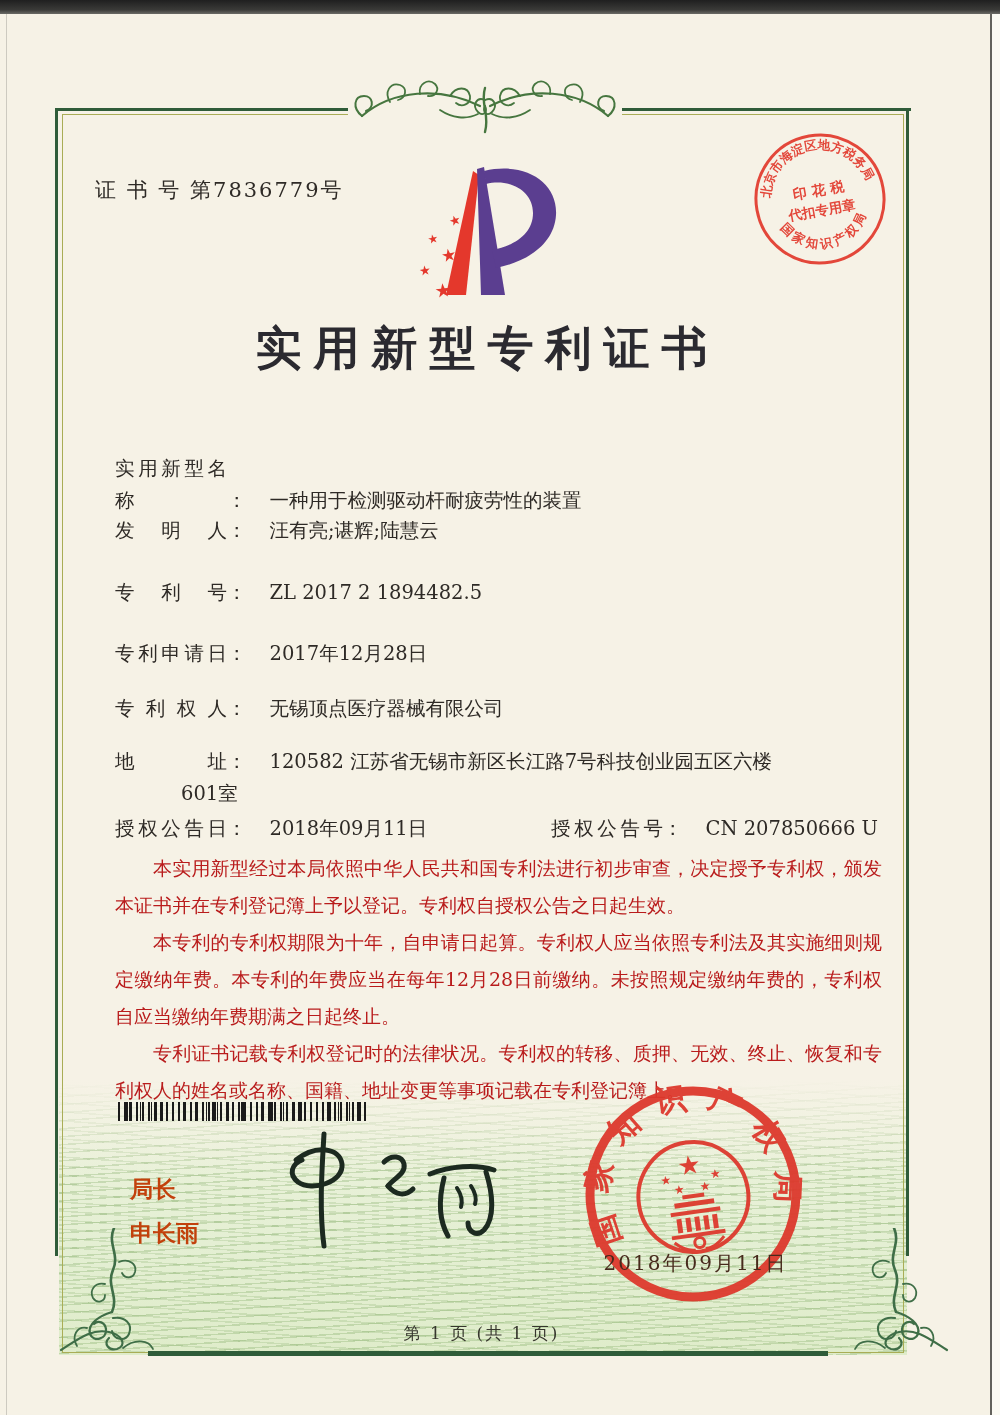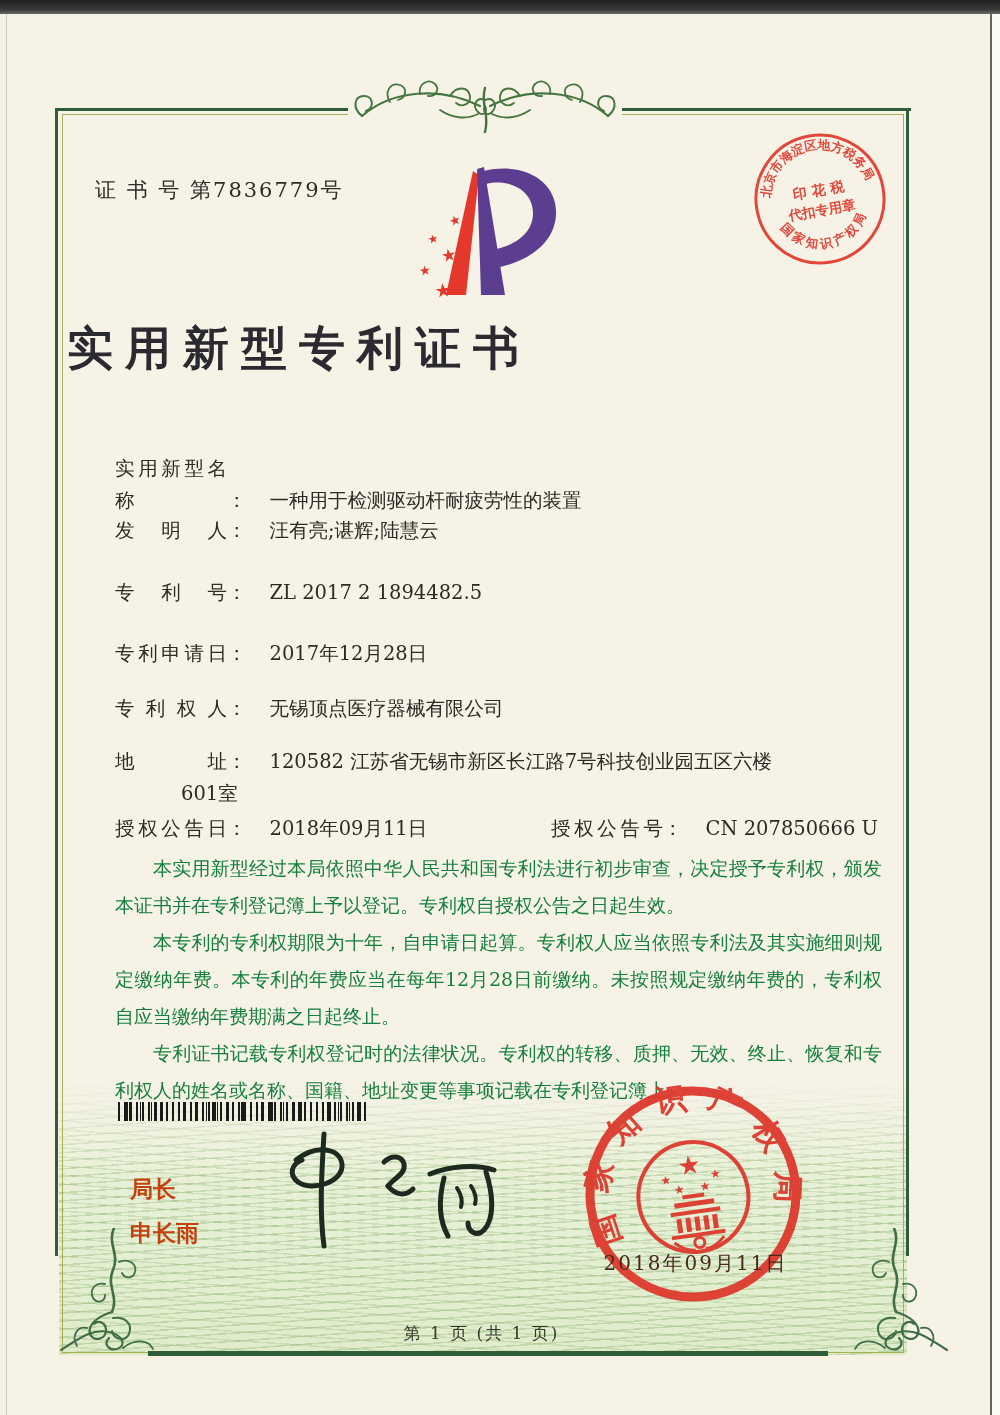--- a/index.html
+++ b/index.html
@@ -24,31 +24,31 @@
   .band { position:absolute; left:59px; right:93px; top:1080px; bottom:60px;
     background:
       linear-gradient(to bottom, rgba(246,242,230,1) 0, rgba(246,242,230,0) 95px),
       repeating-linear-gradient(176deg, rgba(120,165,92,.30) 0 1.5px, rgba(0,0,0,0) 1.5px 8px),
       repeating-linear-gradient(184deg, rgba(120,165,92,.22) 0 1.5px, rgba(0,0,0,0) 1.5px 9px),
       linear-gradient(to bottom, #eef3de 0, #e4efd3 60%, #dfecca 100%);
   }
 
   .certno { position:absolute; left:95px; top:176px; font-size:21px; letter-spacing:2px; color:#2e2a26; }
 
-  .title { position:absolute; left:55px; right:92px; top:318px; 
+  .title { position:absolute; left:55px; right:92px; top:318px; text-align:center;
            font-size:46px; font-weight:bold; letter-spacing:12px; text-indent:12px; color:#2b2a30; }
 
   .row { position:absolute; left:115px; right:118px; font-size:19.5px; line-height:1.62; color:#2e2a26; }
   .lbl { display:inline-block; width:112px; text-align:justify; text-align-last:justify; }
   .val { margin-left:23px; }
   .addr2 { margin-left:66px; }
   .grant-right { position:absolute; left:436px; top:0; }
 
   .paras { position:absolute; left:115px; right:118px; top:850px; font-size:19px;
-           line-height:37px; text-align:justify; color:#15803d; }
+           line-height:37px; text-align:justify; color:#b91c1c; }
   .paras p { text-indent:2em; }
 
   .barcode { position:absolute; left:118px; top:1102px; width:252px; height:19px;
     background:
       repeating-linear-gradient(90deg,#1a1a1a 0 2px,rgba(0,0,0,0) 2px 6px),
       repeating-linear-gradient(90deg,#1a1a1a 0 1px,rgba(0,0,0,0) 1px 11px),
       repeating-linear-gradient(90deg,rgba(0,0,0,0) 0 7px,#1a1a1a 7px 10px,rgba(0,0,0,0) 10px 29px);
   }
 
   .director { position:absolute; left:130px; top:1168px; font-family:"DejaVu Sans","Liberation Sans",sans-serif;

